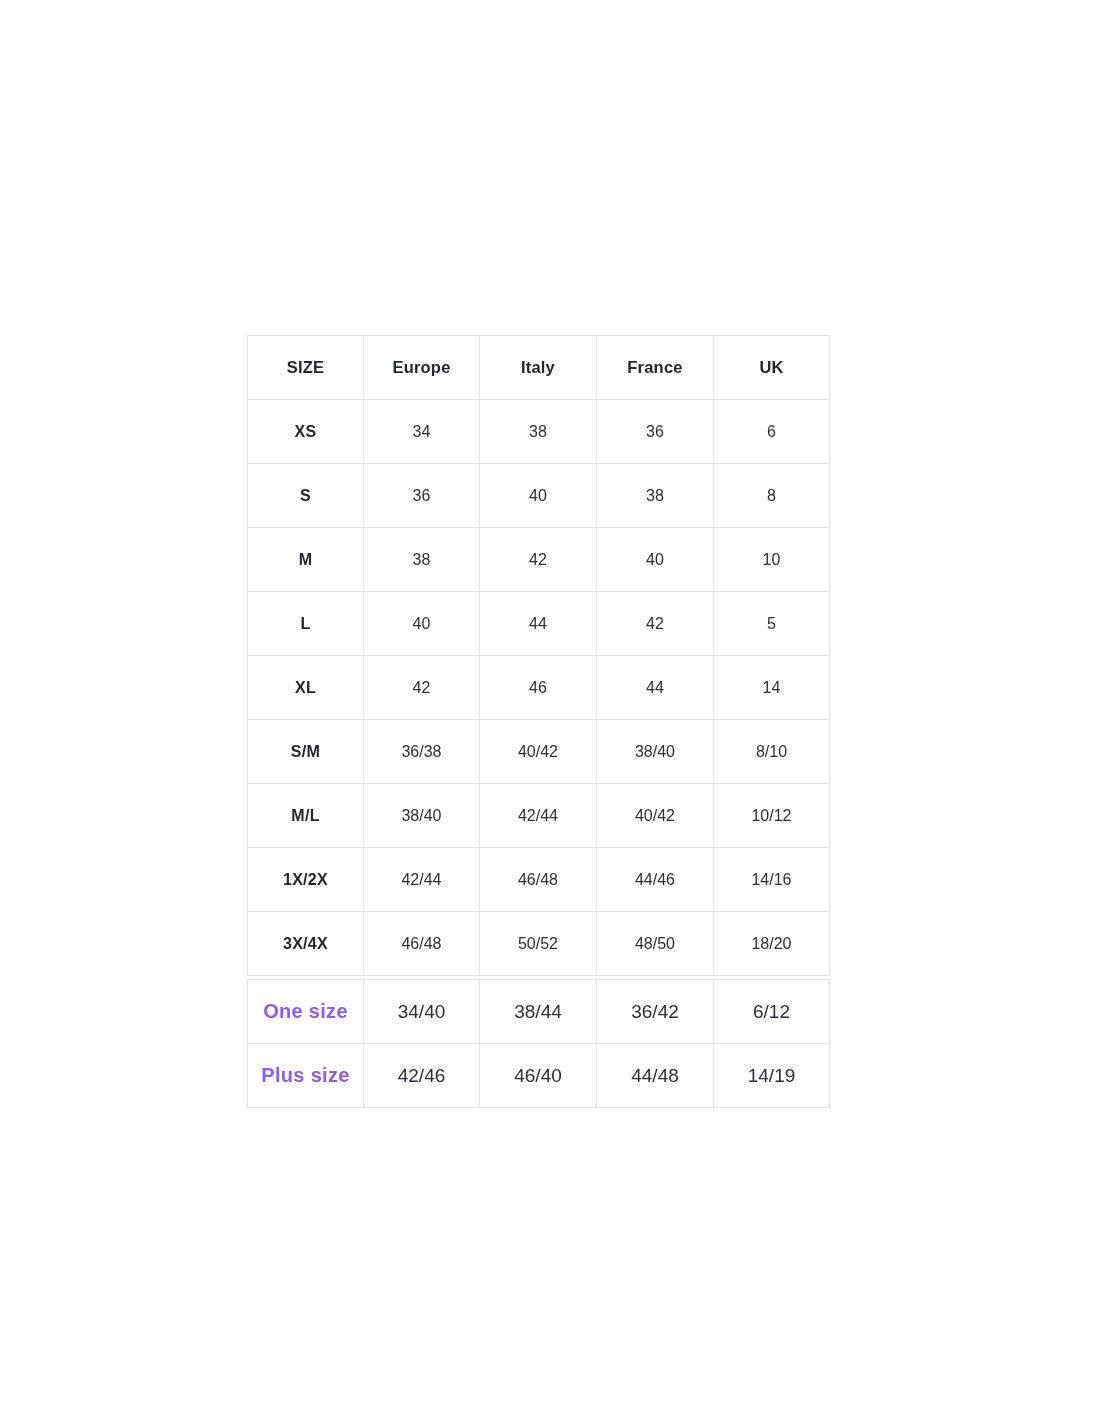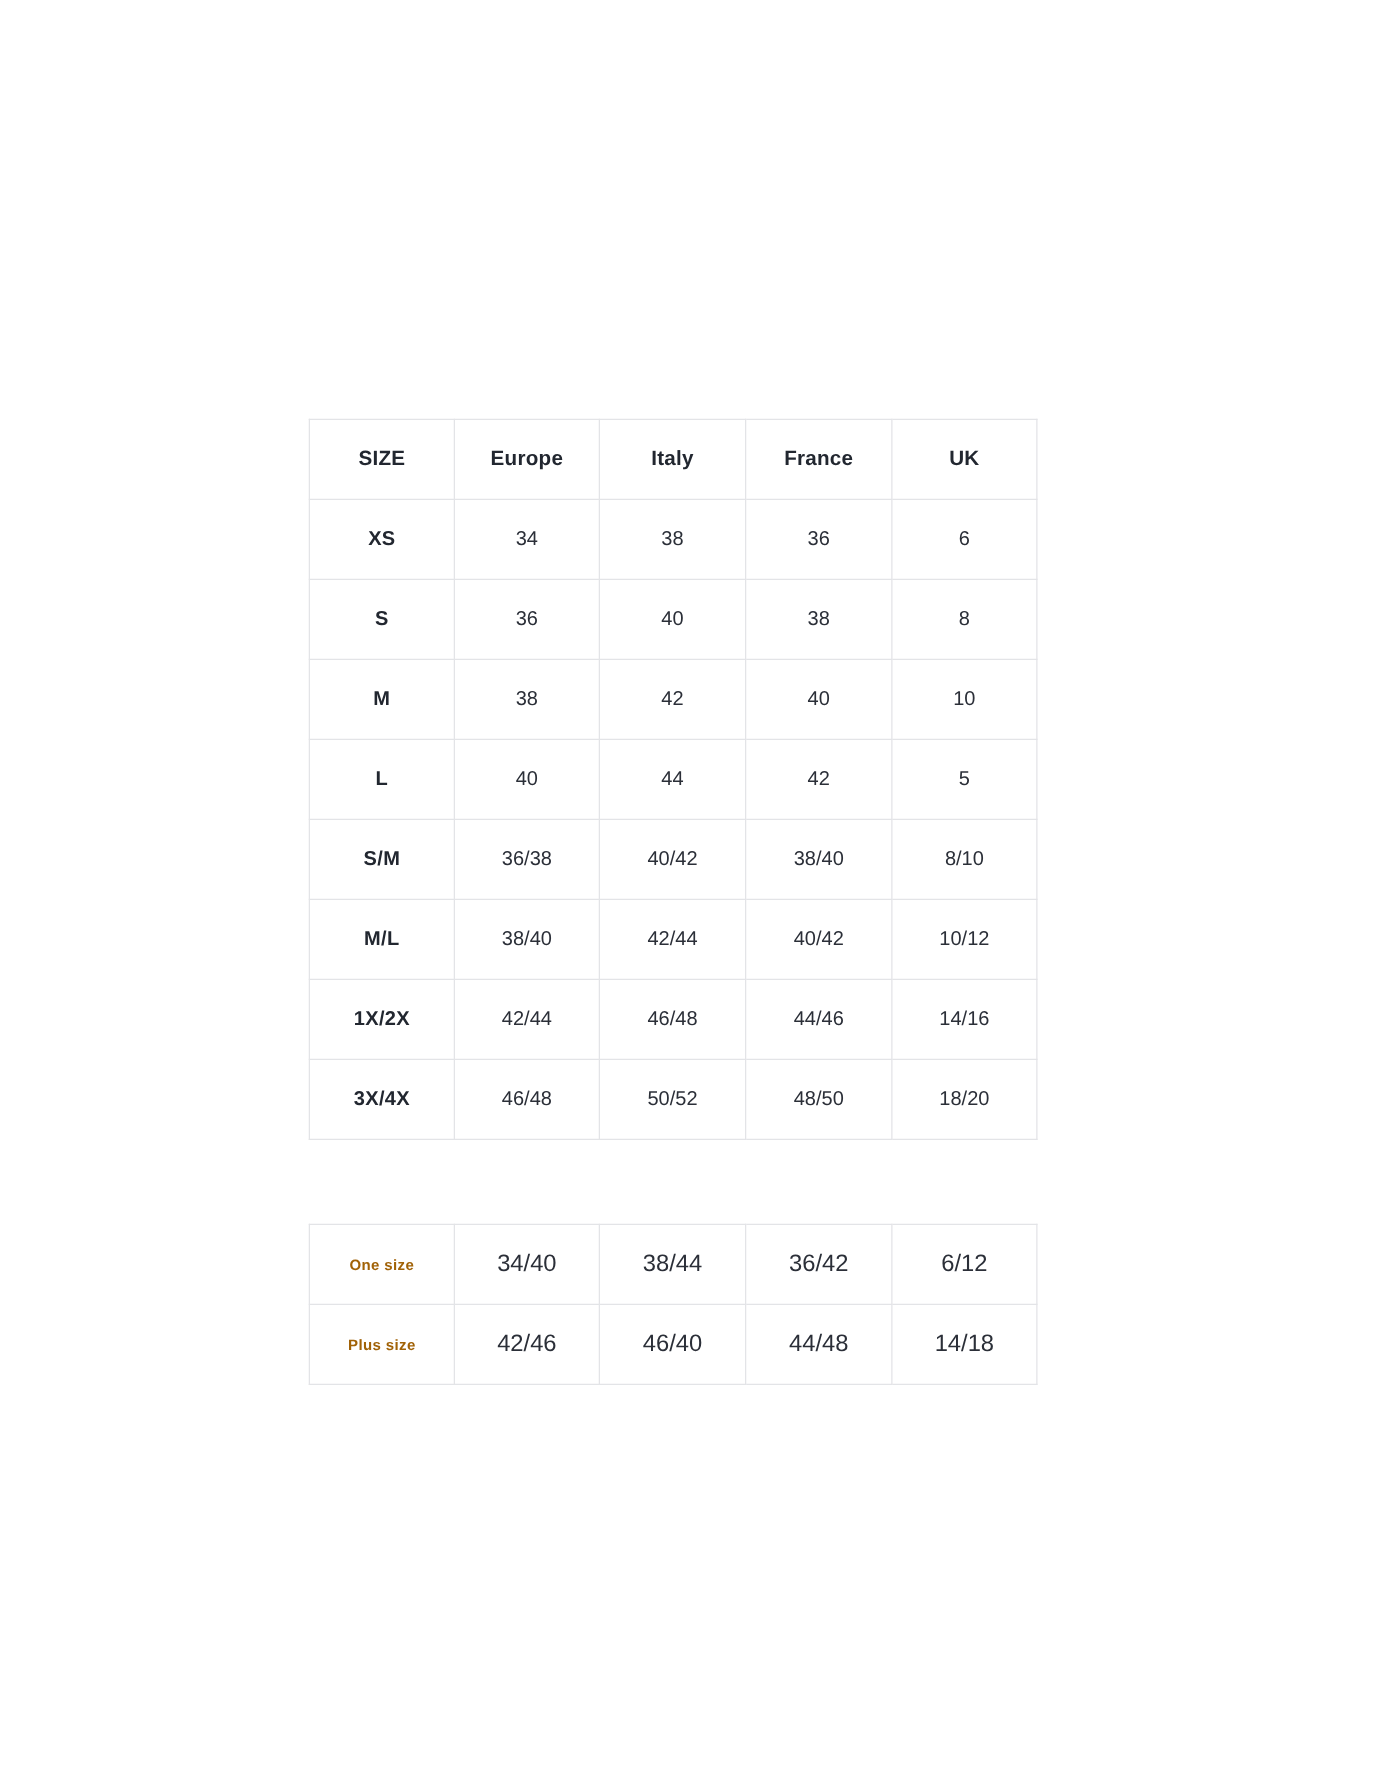--- a/index.html
+++ b/index.html
@@ -91,23 +91,23 @@
     border: 1px solid #e3e4e7;
     height: 63px;
     text-align: center;
     vertical-align: middle;
     font-size: 19px;
     color: #2b2f38;
     padding: 0;
   }
   table.secondary-table td.label {
     font-weight: bold;
-    font-size: 12px;
+    font-size: 20px;
     letter-spacing: 0.3px;
-    color: #a16207;
+    color: #8b5cf6;
   }
   table.secondary-table col.c0 { width: 116px; }
   table.secondary-table col.c1 { width: 116px; }
   table.secondary-table col.c2 { width: 117px; }
   table.secondary-table col.c3 { width: 117px; }
   table.secondary-table col.c4 { width: 116px; }
 </style>
 </head>
 <body>
 
@@ -154,20 +154,27 @@
           <td>10</td>
         </tr>
         <tr>
           <td class="label">L</td>
           <td>40</td>
           <td>44</td>
           <td>42</td>
           <td>5</td>
         </tr>
         <tr>
+          <td class="label">XL</td>
+          <td>42</td>
+          <td>46</td>
+          <td>44</td>
+          <td>14</td>
+        </tr>
+        <tr>
           <td class="label">S/M</td>
           <td>36/38</td>
           <td>40/42</td>
           <td>38/40</td>
           <td>8/10</td>
         </tr>
         <tr>
           <td class="label">M/L</td>
           <td>38/40</td>
           <td>42/44</td>
@@ -207,19 +214,19 @@
           <td>34/40</td>
           <td>38/44</td>
           <td>36/42</td>
           <td>6/12</td>
         </tr>
         <tr>
           <td class="label">Plus size</td>
           <td>42/46</td>
           <td>46/40</td>
           <td>44/48</td>
-          <td>14/18</td>
+          <td>14/19</td>
         </tr>
       </tbody>
     </table>
   </div>
 
 </div>
 
 </body></html>

